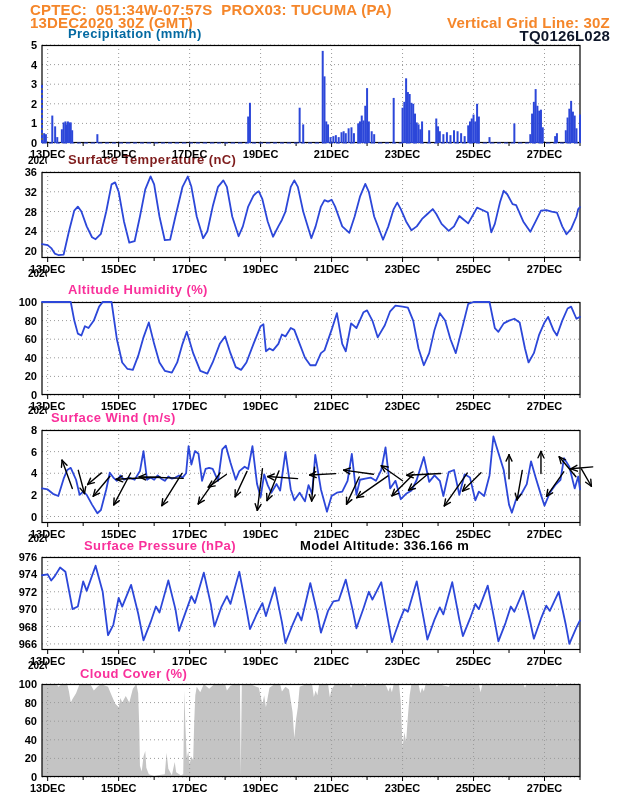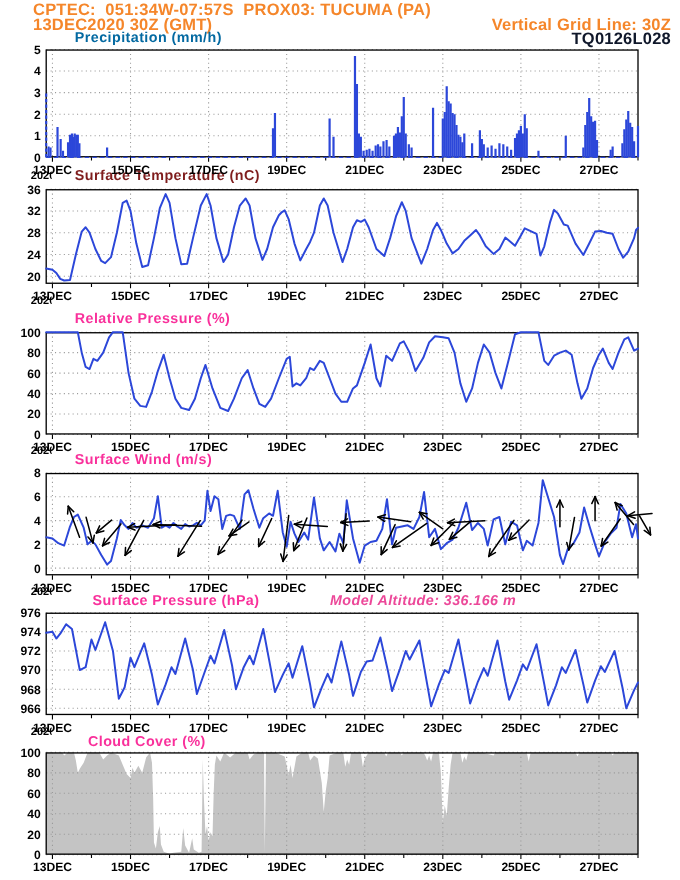--- a/index.html
+++ b/index.html
@@ -21,24 +21,24 @@
 </head>
 <body>
 
 <div class="abs hdr c-orange" style="top: 1px; left: 30px; color: rgb(245, 134, 42);">CPTEC:  051:34W-07:57S  PROX03: TUCUMA (PA)</div>
 <div class="abs hdr c-orange" style="top: 14px; left: 30px; color: rgb(245, 134, 42);">13DEC2020 30Z (GMT)</div>
 <div class="abs hdr c-orange right" style="top: 14px; color: rgb(245, 134, 42);">Vertical Grid Line: 30Z</div>
 <div class="abs hdr c-orange right" style="top: 27px; color: #0f172a;">TQ0126L028</div>
 
 <div class="abs ttl c-magenta" style="top: 26px; left: 68px; color: #0369a1;">Precipitation (mm/h)</div>
 <div class="abs ttl c-magenta" style="top: 152px; left: 68px; color: #7f1d1d;">Surface Temperature (nC)</div>
-<div class="abs ttl c-magenta" style="top: 282px; left: 68px; color: rgb(249, 48, 155);">Relative Pressure (%)</div>
-<div class="abs ttl c-magenta" style="top: 410px; left: 68px; color: rgb(249, 48, 155);">Surface Wind (m/s)</div>
+<div class="abs ttl c-magenta" style="top: 282px; left: 68px; color: rgb(249, 48, 155);">Altitude Humidity (%)</div>
+<div class="abs ttl c-magenta" style="top: 410px; left: 51px; color: rgb(249, 48, 155);">Surface Wind (m/s)</div>
 <div class="abs ttl c-magenta" style="top: 538px; left: 68px; color: rgb(249, 48, 155); margin-left: 16px;">Surface Pressure (hPa)</div>
-<div class="abs ttl c-magenta" style="top: 538px; left: 300px; color: #ec4899; font-style: italic;">Model Altitude: 336.166 m</div>
+<div class="abs ttl c-magenta" style="top: 538px; left: 300px; color: #000000;">Model Altitude: 336.166 m</div>
 <div class="abs ttl c-magenta" style="top: 666px; left: 68px; color: rgb(249, 48, 155); margin-left: 12px;">Cloud Cover (%)</div>
 
 <span class="year" style="top:155px">2020</span>
 <span class="year" style="top:268px">2020</span>
 <span class="year" style="top:405px">2020</span>
 <span class="year" style="top:533px">2020</span>
 <span class="year" style="top:660px">2020</span>
 
 <svg width="618" height="126" style="top:37px">
     <line x1="42" x2="580" y1="106" y2="106" class="grid"></line>

